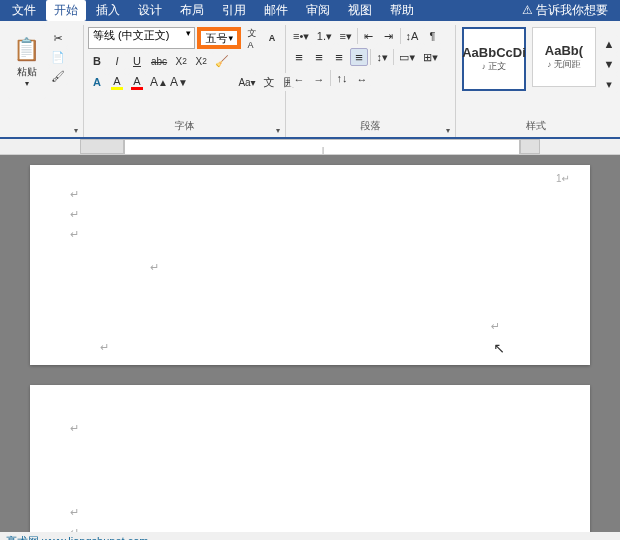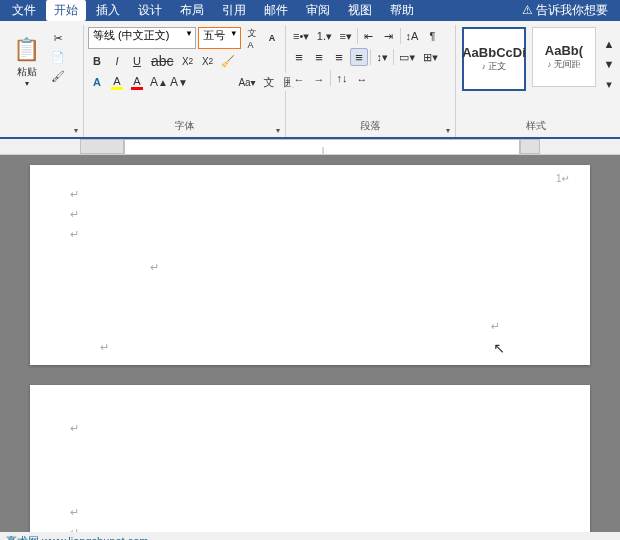--- a/index.html
+++ b/index.html
@@ -108,22 +108,23 @@
       border: 1px solid #ababab;
       height: 22px;
       padding: 0 4px;
       font-size: 12px;
       width: 130px;
       cursor: text;
     }
 
     .size-selector {
       display: flex;
+      align-items: center;
       background: white;
-      border: 1px solid #f97316;
+      border: 4px solid #f97316;
       height: 22px;
       padding: 0 4px;
       font-size: 12px;
       width: 50px;
     }
 
     
     .styles-item {
       width: 64px;
       height: 64px;
@@ -341,21 +342,21 @@
           </div>
 
           <div class="small-btn" style="font-size:9px;">文<br>A</div>
           <div class="small-btn" style="font-size:9px; font-weight:bold;">A</div>
         </div>
 
         <div class="toolbar-row2">
           <div class="small-btn btn-b">B</div>
           <div class="small-btn btn-i">I</div>
           <div class="small-btn btn-u" style="text-decoration:underline;">U</div>
-          <div class="small-btn" style="text-decoration:line-through; font-size:14px;">abc</div>
+          <div class="small-btn" style="text-decoration:line-through; font-size:10px;">abc</div>
           <div class="small-btn" style="font-size:10px;">X<sub>2</sub></div>
           <div class="small-btn" style="font-size:10px;">X<sup>2</sup></div>
           <div class="small-btn" style="font-size:11px;">🧹</div>
         </div>
 
         <div class="toolbar-row3">
           <div class="small-btn" style="font-size:11px; color:#1a6b9a; font-weight:bold;">A</div>
           <div class="small-btn" style="font-size:11px;">
             <span style="position:relative; display:inline-flex; flex-direction:column; align-items:center;">
               <span>A</span>

